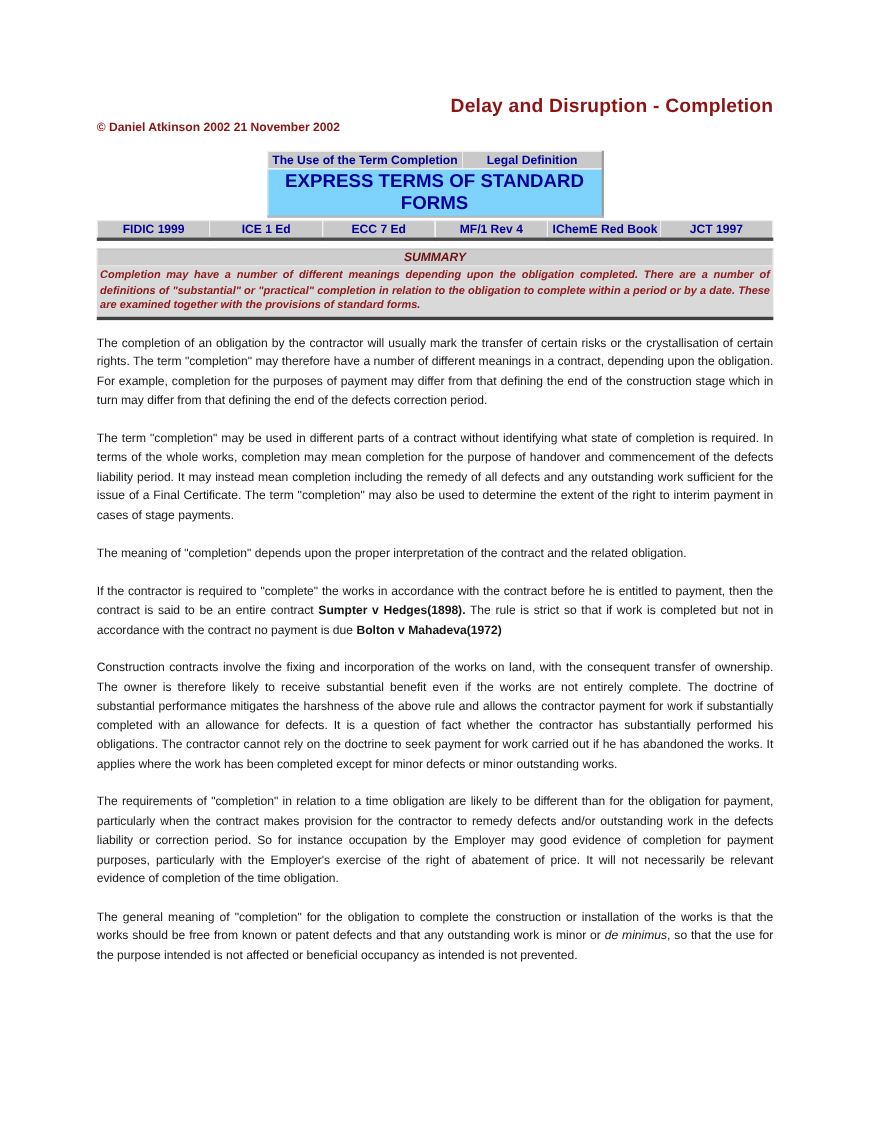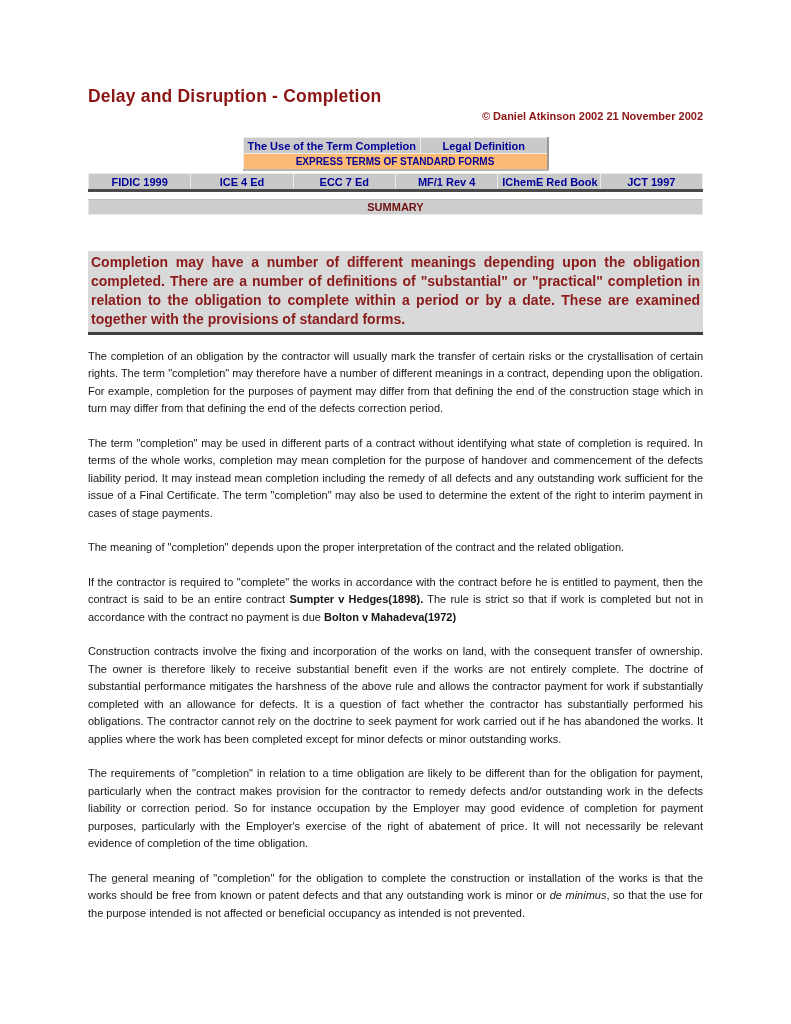--- a/index.html
+++ b/index.html
@@ -10,29 +10,29 @@
     min-height: 1024px;
     margin: 0 auto;
     box-sizing: border-box;
     padding: 86px 88px 40px 88px;
     background: #ffffff;
   }
 
   
   .title {
     margin: 0;
-    text-align: left;
+    text-align: right;
     font-size: 17.5px;
     font-weight: bold;
     color: #8b1414;
     letter-spacing: 0.2px;
   }
   .byline {
     margin-top: 3px;
-    text-align: right;
+    text-align: left;
     font-size: 11px;
     font-weight: bold;
     color: #8b1414;
   }
 
   
   table.nav-narrow {
     border-collapse: collapse;
     margin: 15px auto 0 auto;
     width: 306px;
@@ -54,52 +54,51 @@
     font-size: 11px;
     font-weight: bold;
     text-align: center;
     padding: 1px 4px;
     height: 13px;
     white-space: nowrap;
     overflow: hidden;
     cursor: pointer;
   }
   td.bannercell {
-    background: #fdba74;
+    background: #7dd3fc;
     border: 1px solid #ebebeb;
     color: #000099;
-    font-size: 10px;
+    font-size: 17px;
     font-weight: bold;
     text-align: center;
     padding: 1px 4px;
     height: 13px;
   }
 
   
-  .summary { margin-top: 7px; }
+  .summary { margin-top: 7px; font-style: italic; }
   .summary-head {
     background: #cdcdcd;
     border: 1px solid #e6e6e6;
     border-top: 1px solid #bdbdbd;
     color: #6e1010;
     font-size: 11px;
     font-weight: bold;
     text-align: center;
     padding: 1px 0;
   }
   .summary-body {
     background: #d9d9d9;
     color: #8b1a1a;
-    font-size: 14px;
+    font-size: 10px;
     font-weight: bold;
     text-align: justify;
     line-height: 1.35;
     padding: 2px 3px 3px 3px;
     border-bottom: 3px solid #3f3f3f;
-    margin-top: 36px;
   }
 
   
   .section-heading {
     margin: 24px 0 0 0;
     color: #8b1414;
     font-weight: bold;
   }
   .section-heading .secnum { font-size: 14.5px; }
   .section-heading .sectitle { font-size: 12px; letter-spacing: 0.3px; }
@@ -131,21 +130,21 @@
       <tr>
         <td class="bannercell" colspan="2">EXPRESS TERMS OF STANDARD FORMS</td>
       </tr>
     </tbody>
   </table>
 
   <table class="nav-wide">
     <tbody>
       <tr>
         <td class="navcell">FIDIC 1999</td>
-        <td class="navcell">ICE 4 Ed</td>
+        <td class="navcell">ICE 1 Ed</td>
         <td class="navcell">ECC 7 Ed</td>
         <td class="navcell">MF/1 Rev 4</td>
         <td class="navcell">IChemE Red Book</td>
         <td class="navcell">JCT 1997</td>
       </tr>
     </tbody>
   </table>
 
   <div class="summary">
     <div class="summary-head">SUMMARY</div>

